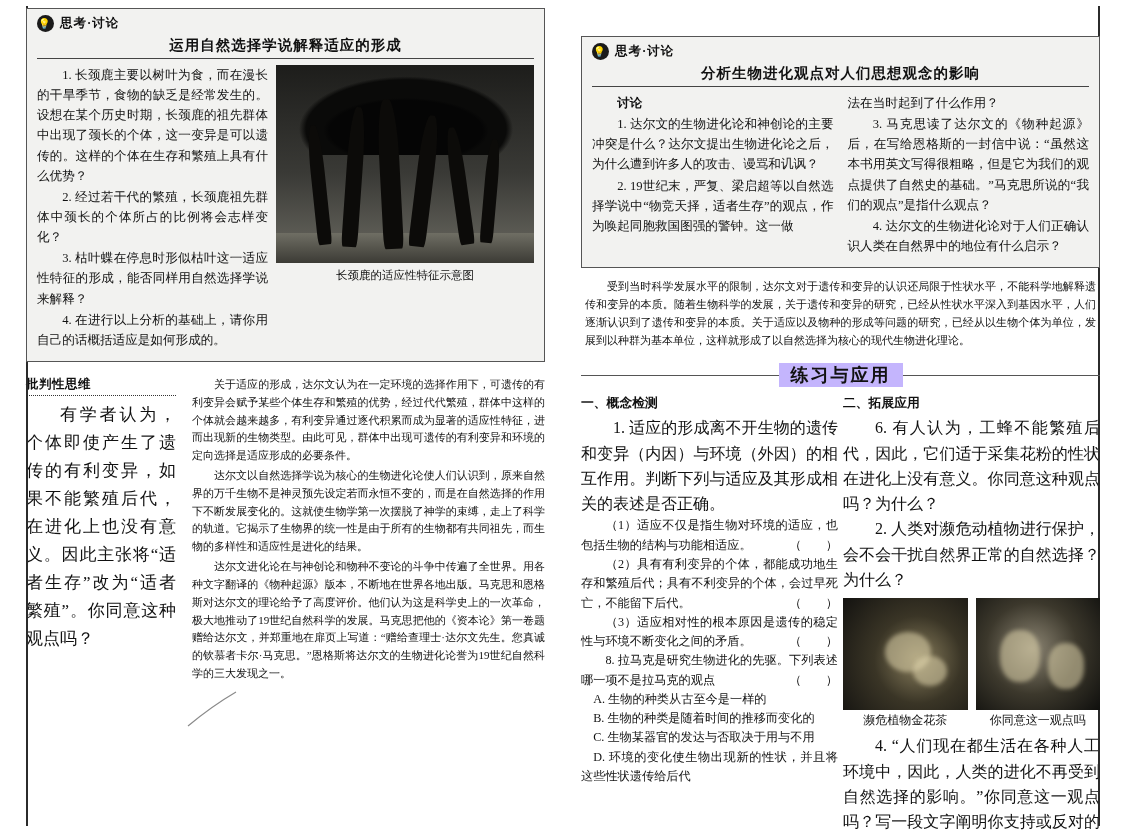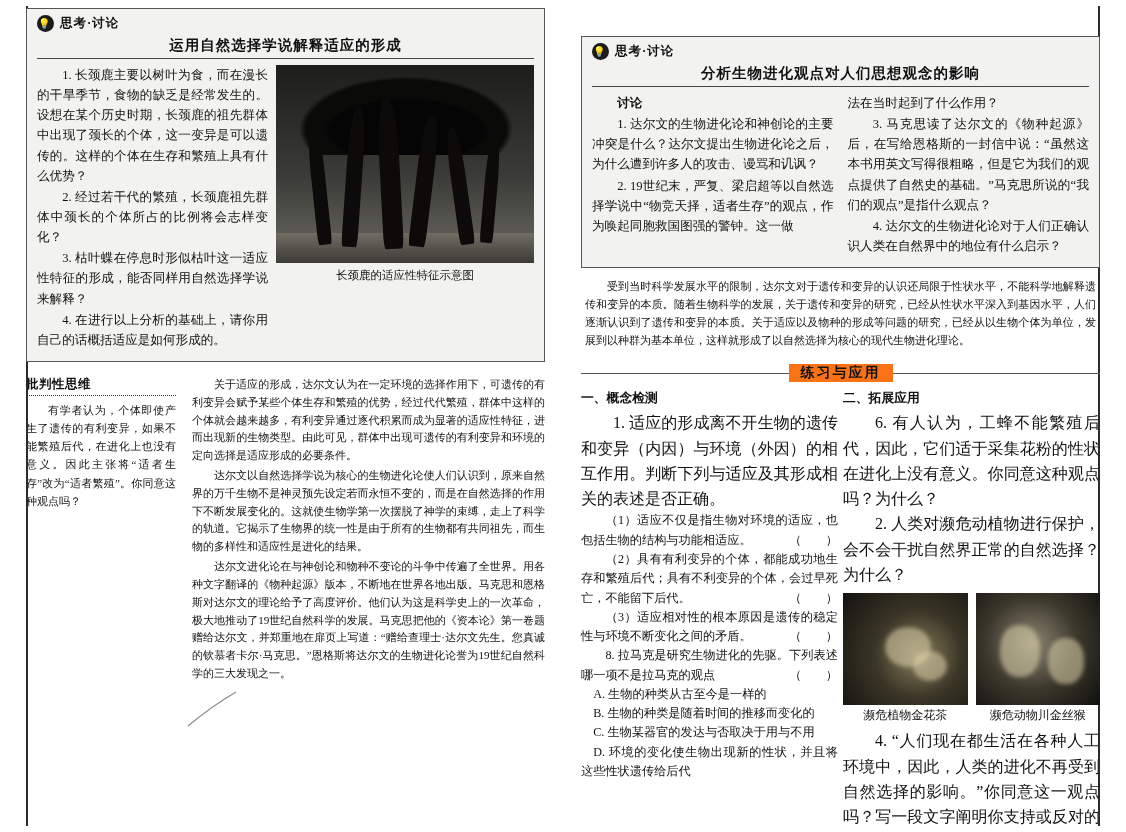--- a/index.html
+++ b/index.html
@@ -145,21 +145,21 @@
   .crit-col { width: 150px; }
   .crit-title {
     font-size: 12.5px;
     font-weight: bold;
     letter-spacing: 0.5px;
     border-bottom: 1px dotted #333;
     padding-bottom: 2px;
     margin-bottom: 5px;
   }
   .crit-body {
-    font-size: 11px;
+    font-size: 17px;
     line-height: 1.65;
     text-align: justify;
     text-indent: 2em;
   }
   .main-col { flex: 1; }
 
   
   .rt-box .tb-cols {
     display: flex;
     gap: 14px;
@@ -178,23 +178,23 @@
   }
   .exercise-header .rule {
     position: absolute; left: 0; right: 0; top: 50%;
     border-top: 1px solid #555;
     z-index: 0;
   }
   .exercise-header .eh-text {
     position: relative;
     z-index: 1;
     display: inline-block;
-    background: #f97316;
+    background: #c4b5fd;
     padding: 0 12px;
-    font-size: 14px;
+    font-size: 18px;
     font-weight: bold;
     letter-spacing: 2px;
   }
 
   .ex-cols {
     display: flex;
     gap: 5px;
     margin-top: 8px;
   }
   .ex-col { flex: 1; }
@@ -380,20 +380,20 @@
             <div class="ph-blob" style="left:34%; top:30%; width:46px; height:40px;"></div>
             <div class="ph-blob" style="left:56%; top:52%; width:34px; height:30px;"></div>
           </div>
           <div class="photo ph-b">
             <div class="ph-blob" style="left:20%; top:28%; width:40px; height:52px; border-radius:45%;"></div>
             <div class="ph-blob" style="left:58%; top:40%; width:36px; height:46px; border-radius:45%;"></div>
           </div>
         </div>
         <div class="ph-caps">
           <div>濒危植物金花茶</div>
-          <div>濒危动物川金丝猴</div>
+          <div>你同意这一观点吗</div>
         </div>
 
         <p class="ex-item" style="margin-top:4px;">4. “人们现在都生活在各种人工环境中，因此，人类的进化不再受到自然选择的影响。”你同意这一观点吗？写一段文字阐明你支持或反对的理由。</p>
       </div>
     </div>
   </div>
 </div>
 
 </body></html>

